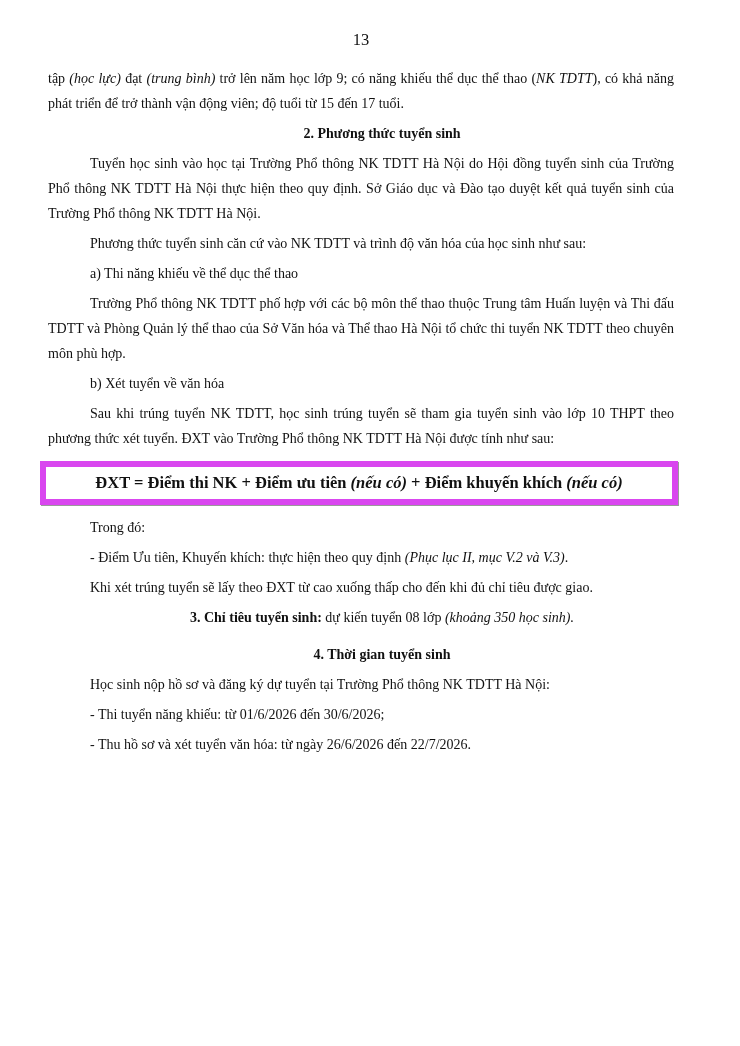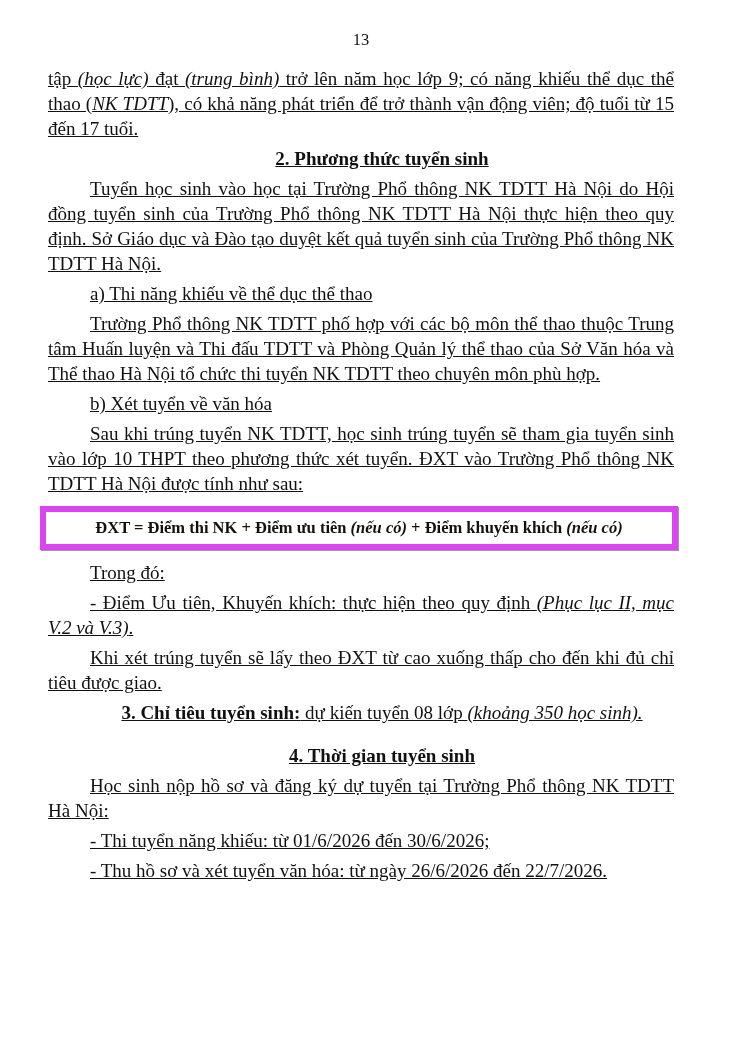--- a/index.html
+++ b/index.html
@@ -14,30 +14,29 @@
     box-sizing:border-box;
     width:740px;height:1046px;
     padding:30px 66px 20px 48px;
   }
   .page-number{
     text-align:center;
     font-size:16.5px;
     margin:0 0 16px 0;
   }
   .para, .heading{
-    font-size:19px;
+    font-size:14px;
     line-height:25px;
     margin:0 0 5px 0;
     text-align:justify;
-    text-decoration:underline;
   }
   .indent{ text-indent:42px; }
   .heading{ font-weight:bold; text-align:center; }
   .heading.mixed{ font-weight:normal; }
-  .no-gap{ margin-bottom:18px; }
+  .no-gap{ margin-bottom:12px; }
   .formula-box{
     box-sizing:border-box;
     margin:10px 0 10px -8px;
     width:calc(100% + 12px);
     border:6px solid #d946ef;
     box-shadow:1px 1px 0 #9a9a9a;
     padding:4px 10px;
     font-size:16.5px;
     line-height:24px;
     text-align:center;
@@ -56,20 +55,21 @@
 
   <p class="page-number">13</p>
 
   <p class="para"><span class="r-n">tập </span><span class="r-i">(học lực)</span><span class="r-n"> đạt </span><span class="r-i">(trung bình)</span><span class="r-n"> trở lên năm học lớp 9; có năng khiếu thể dục thể thao (</span><span class="r-i">NK TDTT</span><span class="r-n">), có khả năng phát triển để trở thành vận động viên; độ tuổi từ 15 đến 17 tuổi.</span></p>
 
 
   <p class="heading indent"><span class="r-b">2. Phương thức tuyển sinh</span></p>
 
   <p class="para indent"><span class="r-n">Tuyển học sinh vào học tại Trường Phổ thông NK TDTT Hà Nội do Hội đồng tuyển sinh của Trường Phổ thông NK TDTT Hà Nội thực hiện theo quy định. Sở Giáo dục và Đào tạo duyệt kết quả tuyển sinh của Trường Phổ thông NK TDTT Hà Nội.</span></p>
 
+  <p class="para indent"><span class="r-n">Phương thức tuyển sinh căn cứ vào NK TDTT và trình độ văn hóa của học sinh như sau:</span></p>
 
   <p class="para indent"><span class="r-n">a) Thi năng khiếu về thể dục thể thao</span></p>
 
   <p class="para indent"><span class="r-n">Trường Phổ thông NK TDTT phố hợp với các bộ môn thể thao thuộc Trung tâm Huấn luyện và Thi đấu TDTT và Phòng Quản lý thể thao của Sở Văn hóa và Thể thao Hà Nội tổ chức thi tuyển NK TDTT theo chuyên môn phù hợp.</span></p>
 
   <p class="para indent"><span class="r-n">b) Xét tuyển về văn hóa</span></p>
 
   <p class="para indent"><span class="r-n">Sau khi trúng tuyển NK TDTT, học sinh trúng tuyển sẽ tham gia tuyển sinh vào lớp 10 THPT theo phương thức xét tuyển. ĐXT vào Trường Phổ thông NK TDTT Hà Nội được tính như sau:</span></p>
 
   <div class="formula-box"><span class="r-b">ĐXT = Điểm thi NK + Điểm ưu tiên </span><span class="r-bi">(nếu có)</span><span class="r-b"> + Điểm khuyến khích </span><span class="r-bi">(nếu có)</span></div>

